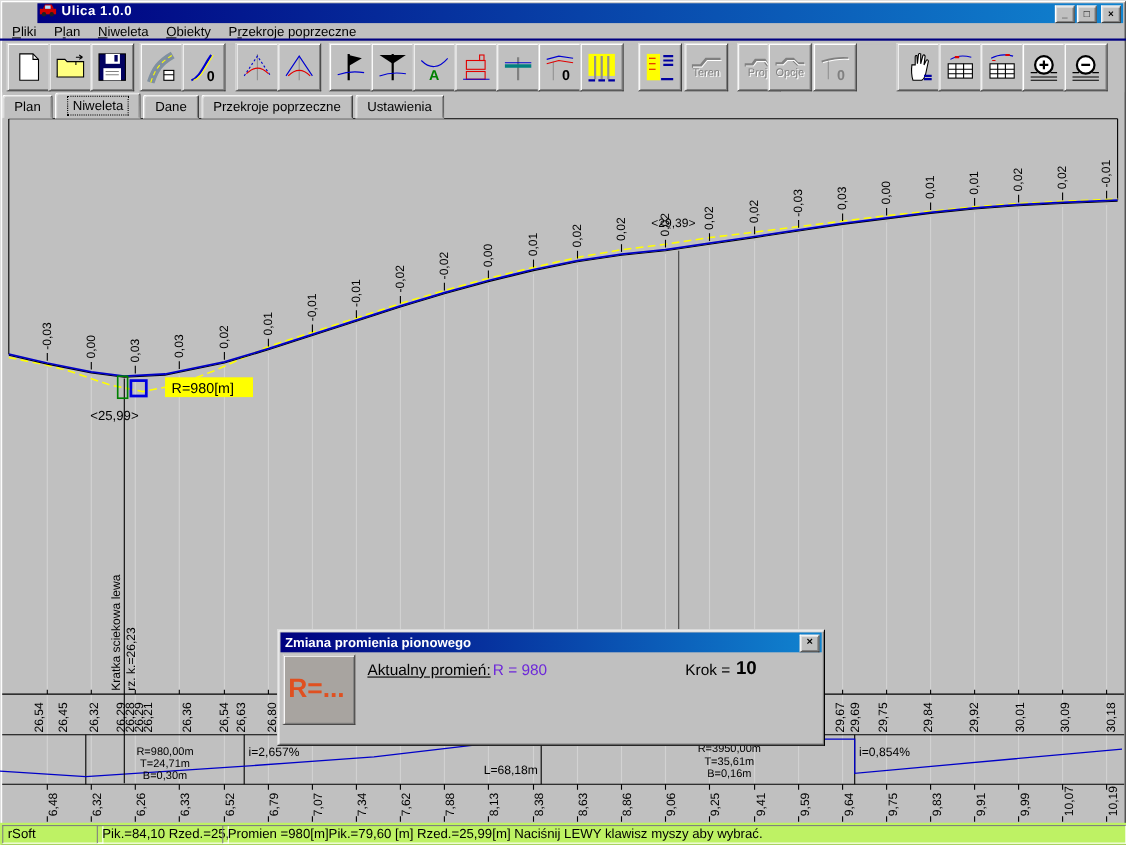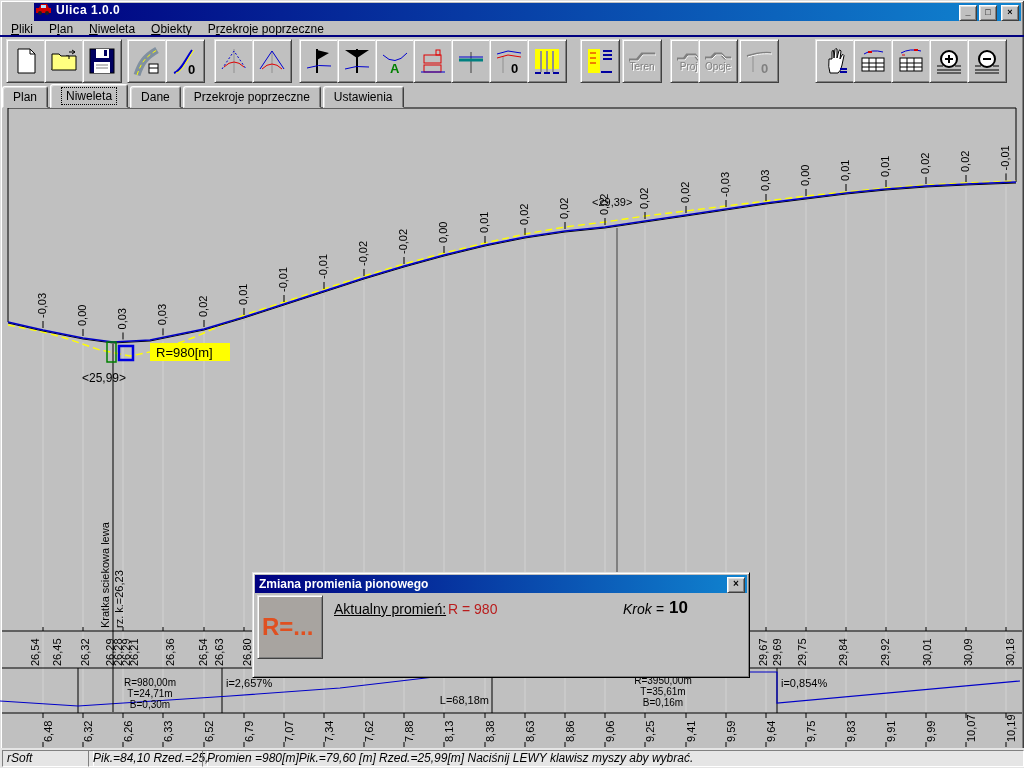--- a/index.html
+++ b/index.html
@@ -30,42 +30,42 @@
     display:flex;flex-direction:column;align-items:center;justify-content:center;}
   .tbtn svg{display:block;}
   .tbtn .dlabel{font-size:10px;color:#808080;text-shadow:1px 1px 0 #fff;margin-top:-3px;}
   .tabbar{position:absolute;left:2px;top:86px;right:2px;height:22px;z-index:4;display:flex;align-items:flex-end;}
   .tab{height:20px;background:#c0c0c0;border:1px solid;border-color:#fff #404040 #c0c0c0 #fff;
     box-shadow:inset 1px 1px 0 #dfdfdf, inset -1px 0 0 #808080;
     border-radius:3px 3px 0 0;font-size:12px;display:flex;align-items:center;justify-content:center;
     padding:0 10px;margin-right:2px;color:#000;}
   .tab.active{height:22px;position:relative;z-index:5;}
   .tab.active .focusbox{border:1px dotted #000;padding:1px 4px;}
-  .statusbar{position:absolute;left:0;top:748px;width:1024px;height:20px;background:#e5e5e5;z-index:3;font-size:12px;font-style:italic;}
+  .statusbar{position:absolute;left:0;top:748px;width:1024px;height:20px;background:#bef264;z-index:3;font-size:12px;}
   .spanel{position:absolute;top:2px;height:15px;border:1px solid;border-color:#808080 #fff #fff #808080;
     padding:0 4px;line-height:14px;color:#000;white-space:nowrap;overflow:hidden;}
   #chartsvg{position:absolute;left:0;top:0;z-index:1;pointer-events:none;}
   
   .dialog{position:absolute;left:252px;top:572px;width:496px;height:104px;z-index:10;background:#c0c0c0;
     border:1px solid;border-color:#dfdfdf #000 #000 #dfdfdf;
     box-shadow:inset 1px 1px 0 #fff, inset -1px -1px 0 #808080;}
   .dtitle{position:absolute;left:2px;top:2px;right:2px;height:18px;
     background:linear-gradient(90deg,#000080,#1084d0);display:flex;align-items:center;}
   .dtitle span{color:#fff;font-weight:bold;font-size:12px;margin-left:4px;}
   .dclose{position:absolute;right:2px;top:2px;width:16px;height:14px;background:#c0c0c0;
     border:1px solid;border-color:#fff #404040 #404040 #fff;box-shadow:inset 1px 1px 0 #dfdfdf, inset -1px -1px 0 #808080;
     font-size:10px;font-weight:bold;text-align:center;line-height:12px;color:#000;}
   .rbutton{position:absolute;left:4px;top:22px;width:64px;height:62px;background:#a8a4a0;
     border:1px solid;border-color:#dfdfdf #404040 #404040 #dfdfdf;
     box-shadow:inset 1px 1px 0 #fff, inset -1px -1px 0 #808080;
     display:flex;align-items:center;justify-content:flex-start;}
   .rbutton span{color:#e05020;font-weight:bold;font-size:24px;padding-left:4px;}
   .dlabel1{position:absolute;left:81px;top:28px;font-size:14px;color:#000;text-decoration:underline;}
-  .dvalue1{position:absolute;left:195px;top:28px;font-size:14px;color:#b91c1c;}
-  .dlabel2{position:absolute;left:370px;top:28px;font-size:14px;color:#000;font-style:italic;}
+  .dvalue1{position:absolute;left:195px;top:28px;font-size:14px;color:#6d28d9;}
+  .dlabel2{position:absolute;left:370px;top:28px;font-size:14px;color:#000;}
   .dvalue2{position:absolute;left:416px;top:25px;font-size:17px;font-weight:bold;color:#000;}
   .dstatus{position:absolute;left:3px;right:3px;top:86px;height:15px;border:1px solid;border-color:#808080 #fff #fff #808080;
     font-size:12px;line-height:14px;padding-left:4px;color:#000;white-space:nowrap;}
 </style>
 </head>
 <body>
 
 <div class="titlebar">
   <svg width="16" height="13" viewBox="0 0 16 13">
     <rect x="0" y="5" width="15" height="5" fill="#d00000"></rect>

